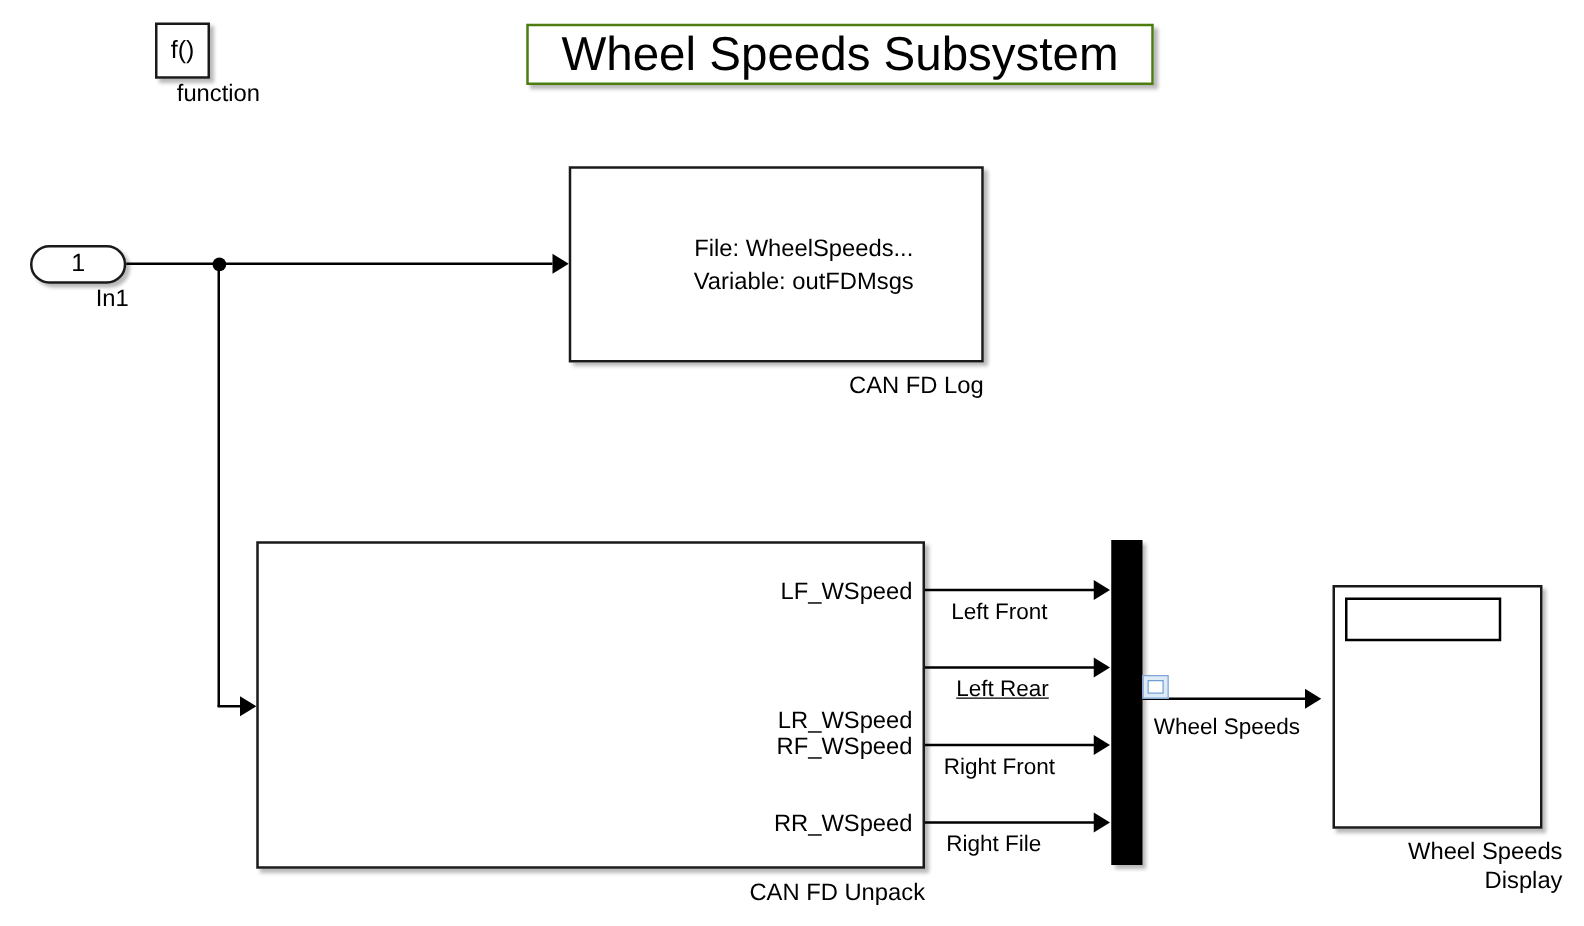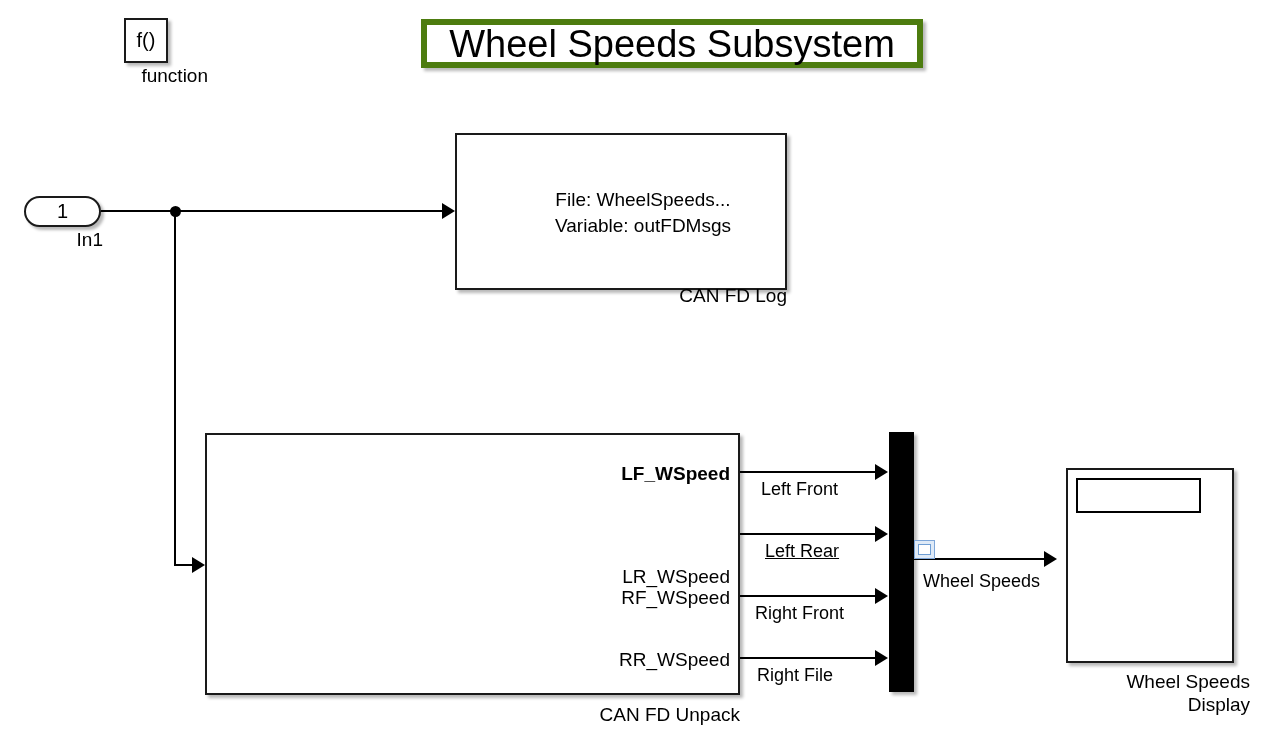--- a/index.html
+++ b/index.html
@@ -61,21 +61,21 @@
     display:flex;align-items:center;justify-content:center;
     font-size:20px;
   }
   #function-block-label{
     left:84px;top:64px;width:124px;
   }
 
   
   #title-box{
     left:421px;top:19px;width:502px;height:49px;
-    border:6px solid #4d7c0f;
+    border:2px solid #4d7c0f;
     display:flex;align-items:center;justify-content:center;
   }
   #title-text{
     font-size:38px;line-height:42px;white-space:nowrap;
   }
 
   
   #inport-block{
     left:24px;top:196px;width:77px;height:31px;
     border-radius:16px;
@@ -89,21 +89,21 @@
   
   #canfdlog-block{
     left:455px;top:133px;width:332px;height:157px;
   }
   #canfdlog-text{
     position:absolute;left:0;top:52px;width:372px;
     text-align:center;font-size:19px;line-height:26px;
     white-space:pre;
   }
   #canfdlog-label{
-    left:455px;top:284px;width:332px;
+    left:455px;top:297px;width:332px;
   }
 
   
   #unpack-block{
     left:205px;top:433px;width:535px;height:262px;
   }
   #unpack-label{
     left:205px;top:703px;width:535px;
   }
   .out-port-name{
@@ -171,21 +171,21 @@
   <div class="arrow" style="left:192px;top:557px;"></div>
 
   <div class="blk" id="canfdlog-block">
     <div id="canfdlog-text">File: WheelSpeeds...
 Variable: outFDMsgs</div>
   </div>
   <div class="blk-label" id="canfdlog-label">CAN FD Log</div>
 
   <div class="blk" id="unpack-block">
 
-    <div class="out-port-name" style="top:28px;font-weight:bold;">LF_WSpeed</div>
+    <div class="out-port-name" style="top:28px;">LF_WSpeed</div>
     <div class="out-port-name" style="top:99px;margin-top:32px;">LR_WSpeed</div>
     <div class="out-port-name" style="top:152px;">RF_WSpeed</div>
     <div class="out-port-name" style="top:214px;">RR_WSpeed</div>
   </div>
   <div class="blk-label" id="unpack-label">CAN FD Unpack</div>
 
   <div class="wire wire-h" style="left:740px;top:471px;width:137px;"></div>
   <div class="arrow" style="left:875px;top:464px;"></div>
   <div class="sig-label" style="left:761px;top:479px;">Left Front</div>
 

